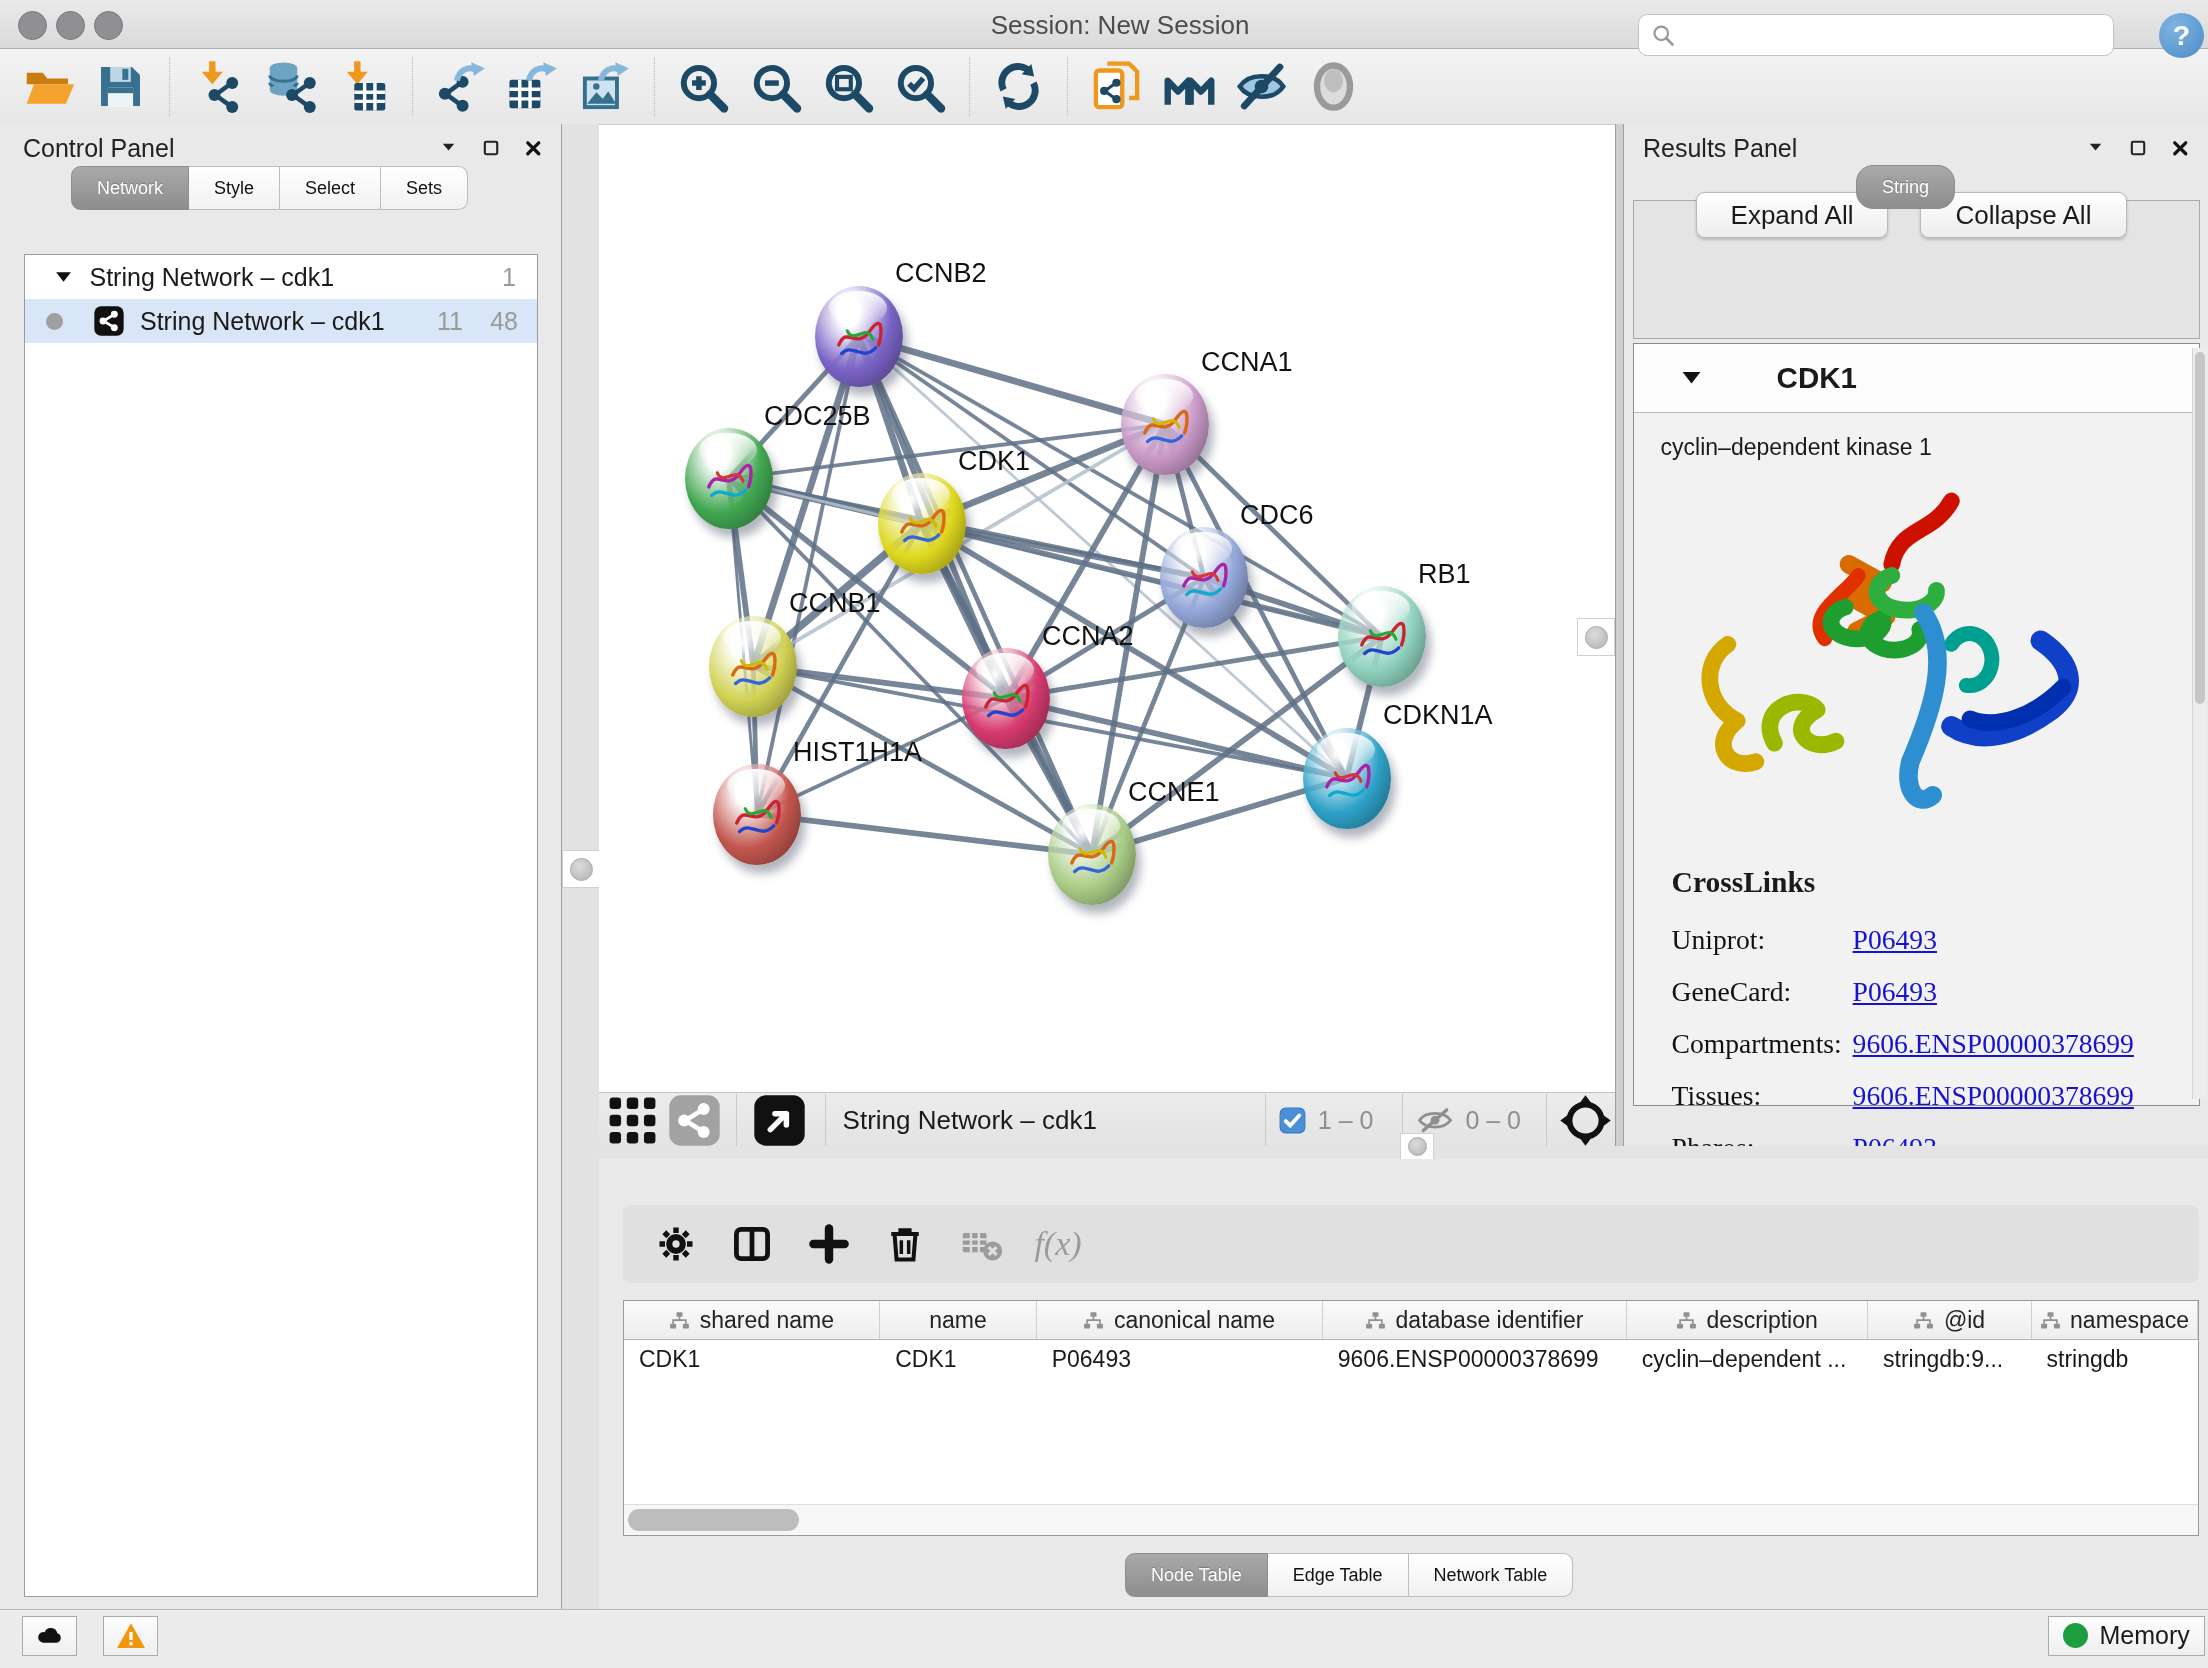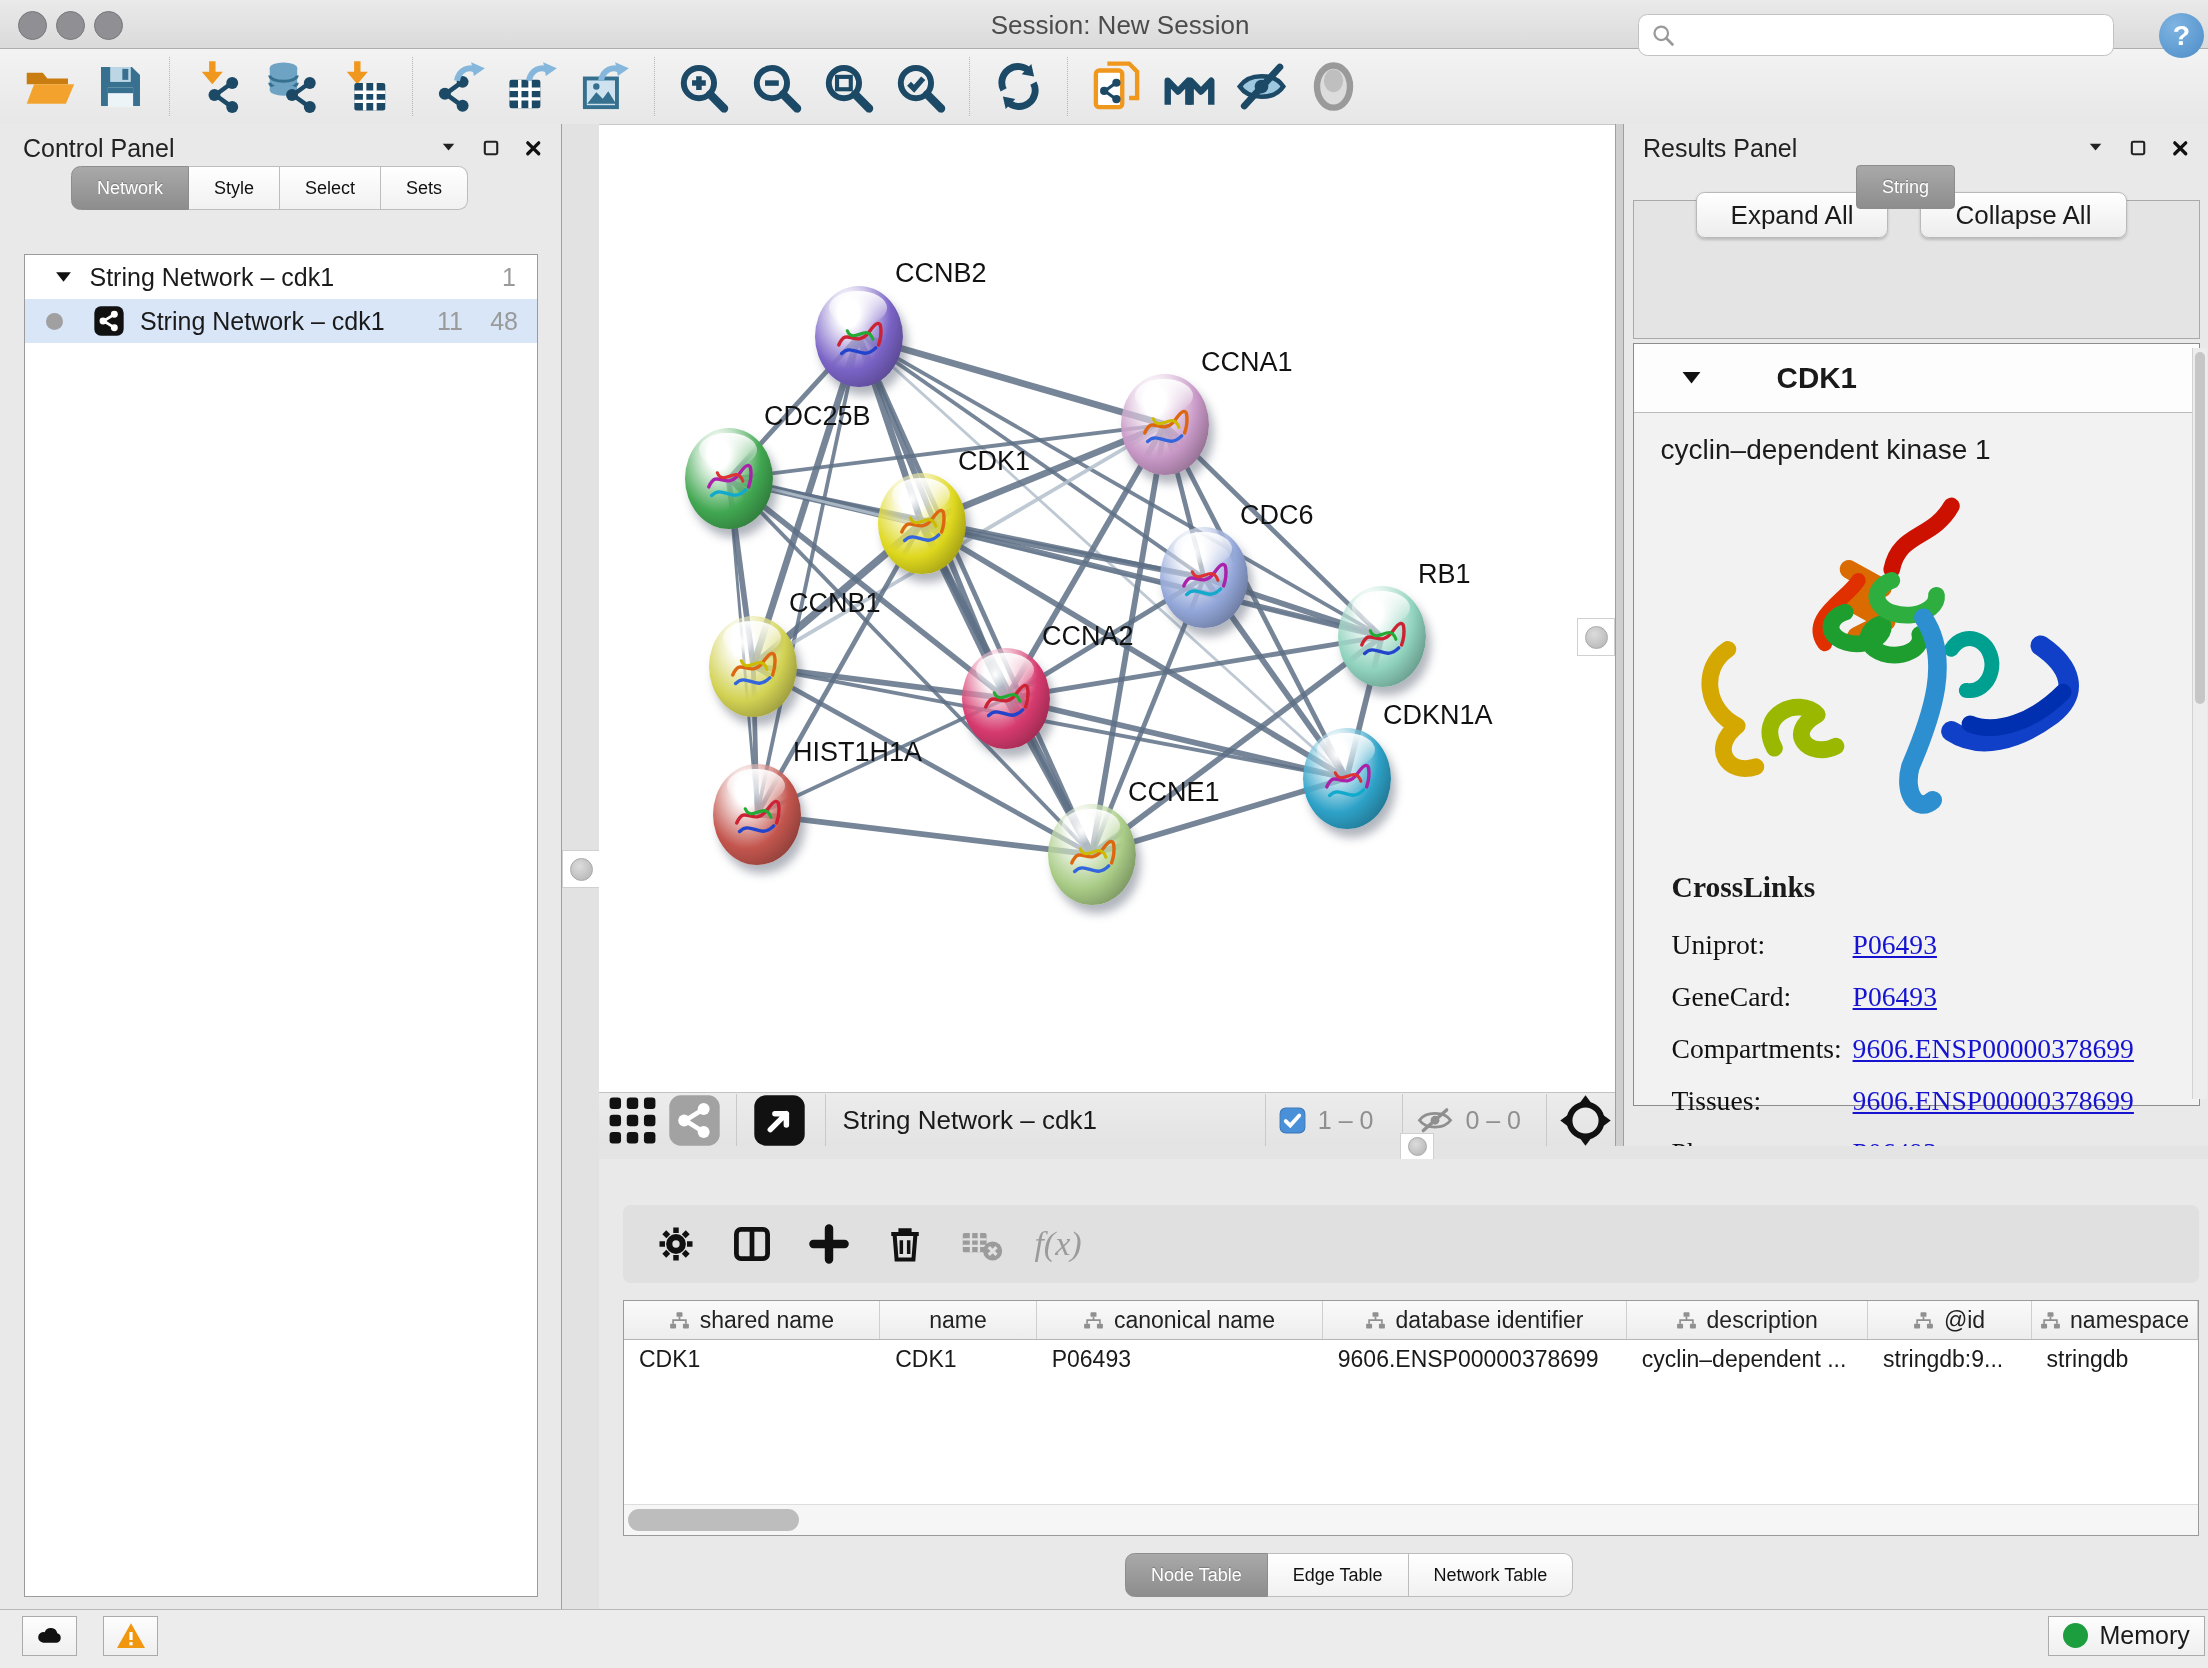--- a/index.html
+++ b/index.html
@@ -32,21 +32,21 @@
   .win-icons{display:flex;align-items:center;gap:21px;}
   .win-icons svg{width:21px;height:21px;}
   
   .seg{display:flex;}
   .seg .tab{height:42px;line-height:42px;padding:0 25px;font-size:18px;background:linear-gradient(#ffffff,#f1f1f1);
             border:1px solid #bdbdbd;border-left:none;color:#111;text-align:center;}
   .seg .tab:first-child{border-left:1px solid #bdbdbd;border-radius:9.5px 0 0 9.5px;}
   .seg .tab:last-child{border-radius:0 9.5px 9.5px 0;}
   .seg .tab.sel{background:linear-gradient(#a9a9a9,#8d8d8d);color:#fff;text-shadow:0 -1px 1px rgba(0,0,0,.25);
                 border-color:#8d8d8d;}
-  .seg .tab.single{border-radius:4px;border-left:1px solid #8d8d8d;text-align:right;}
+  .seg .tab.single{border-radius:17px;border-left:1px solid #8d8d8d;text-align:right;}
   
   #control-panel{left:0;top:124px;width:561px;height:1486px;background:#e9e9e9;}
   #cp-header{position:absolute;left:23px;top:9.5px;right:17px;display:flex;justify-content:space-between;}
   #cp-tabs{position:absolute;left:71px;top:42px;}
   #cp-subhead{position:absolute;left:24px;top:95px;width:514px;height:40px;display:flex;align-items:center;}
   #cp-status{flex:1;text-align:center;font-size:24px;color:#333;}
   #cp-listbox{position:absolute;left:24px;top:130px;width:514px;height:1343px;background:#fff;
               border:1.9px solid #9b9b9b;box-sizing:border-box;overflow:hidden;}
   .net-row{position:relative;height:44px;display:flex;align-items:center;font-size:25px;}
   .net-row.sel{background:#d8e6f8;}
@@ -73,21 +73,21 @@
   #rp-tab{position:absolute;left:232px;top:41px;z-index:3;}
   #rp-boxa{position:absolute;left:8.6px;top:76px;width:567px;height:139px;background:#e4e4e4;
            border:1px solid #a9a9a9;box-sizing:border-box;}
   .rp-btn{position:absolute;top:68px;height:44px;background:linear-gradient(#ffffff,#ededed);
           border:1px solid #b9b9b9;border-radius:8.6px;font-size:26px;display:flex;align-items:center;
           justify-content:center;box-shadow:0 1.9px 2.9px rgba(0,0,0,.18);}
   #rp-boxb{position:absolute;left:8.6px;top:219px;width:567px;height:763px;background:#f2f2f2;
            border:1.9px solid #8c8c8c;box-sizing:border-box;}
   #rp-entry-head{height:68px;background:#fdfdfd;border-bottom:1.9px solid #bbb;display:flex;align-items:center;}
   #rp-entry-name{font-size:29.5px;font-weight:bold;margin-left:74px;}
-  #rp-desc{font-size:28px;margin:21px 0 0 27px;}
+  #rp-desc{font-size:23px;margin:21px 0 0 27px;}
   #crosslinks{font-family:"Liberation Serif",serif;margin:7.6px 0 0 38px;}
   #crosslinks-title{font-size:29.5px;font-weight:bold;margin-bottom:25px;}
   .cl-row{display:flex;font-size:27.6px;margin-bottom:20px;}
   .cl-label{width:181px;color:#111;}
   .cl-value{color:#1513cf;text-decoration:underline;}
   #rp-scroll{position:absolute;right:2.9px;top:224px;width:14.3px;height:751px;background:#ededed;border-left:1px solid #d2d2d2;}
   #rp-thumb{position:absolute;left:1.9px;top:3.8px;width:10.5px;height:352px;border-radius:5.7px;background:#c6c6c6;}
   
   #hdivider{left:599px;top:1146px;width:1609px;height:13.3px;background:#e4e4e4;}
   

